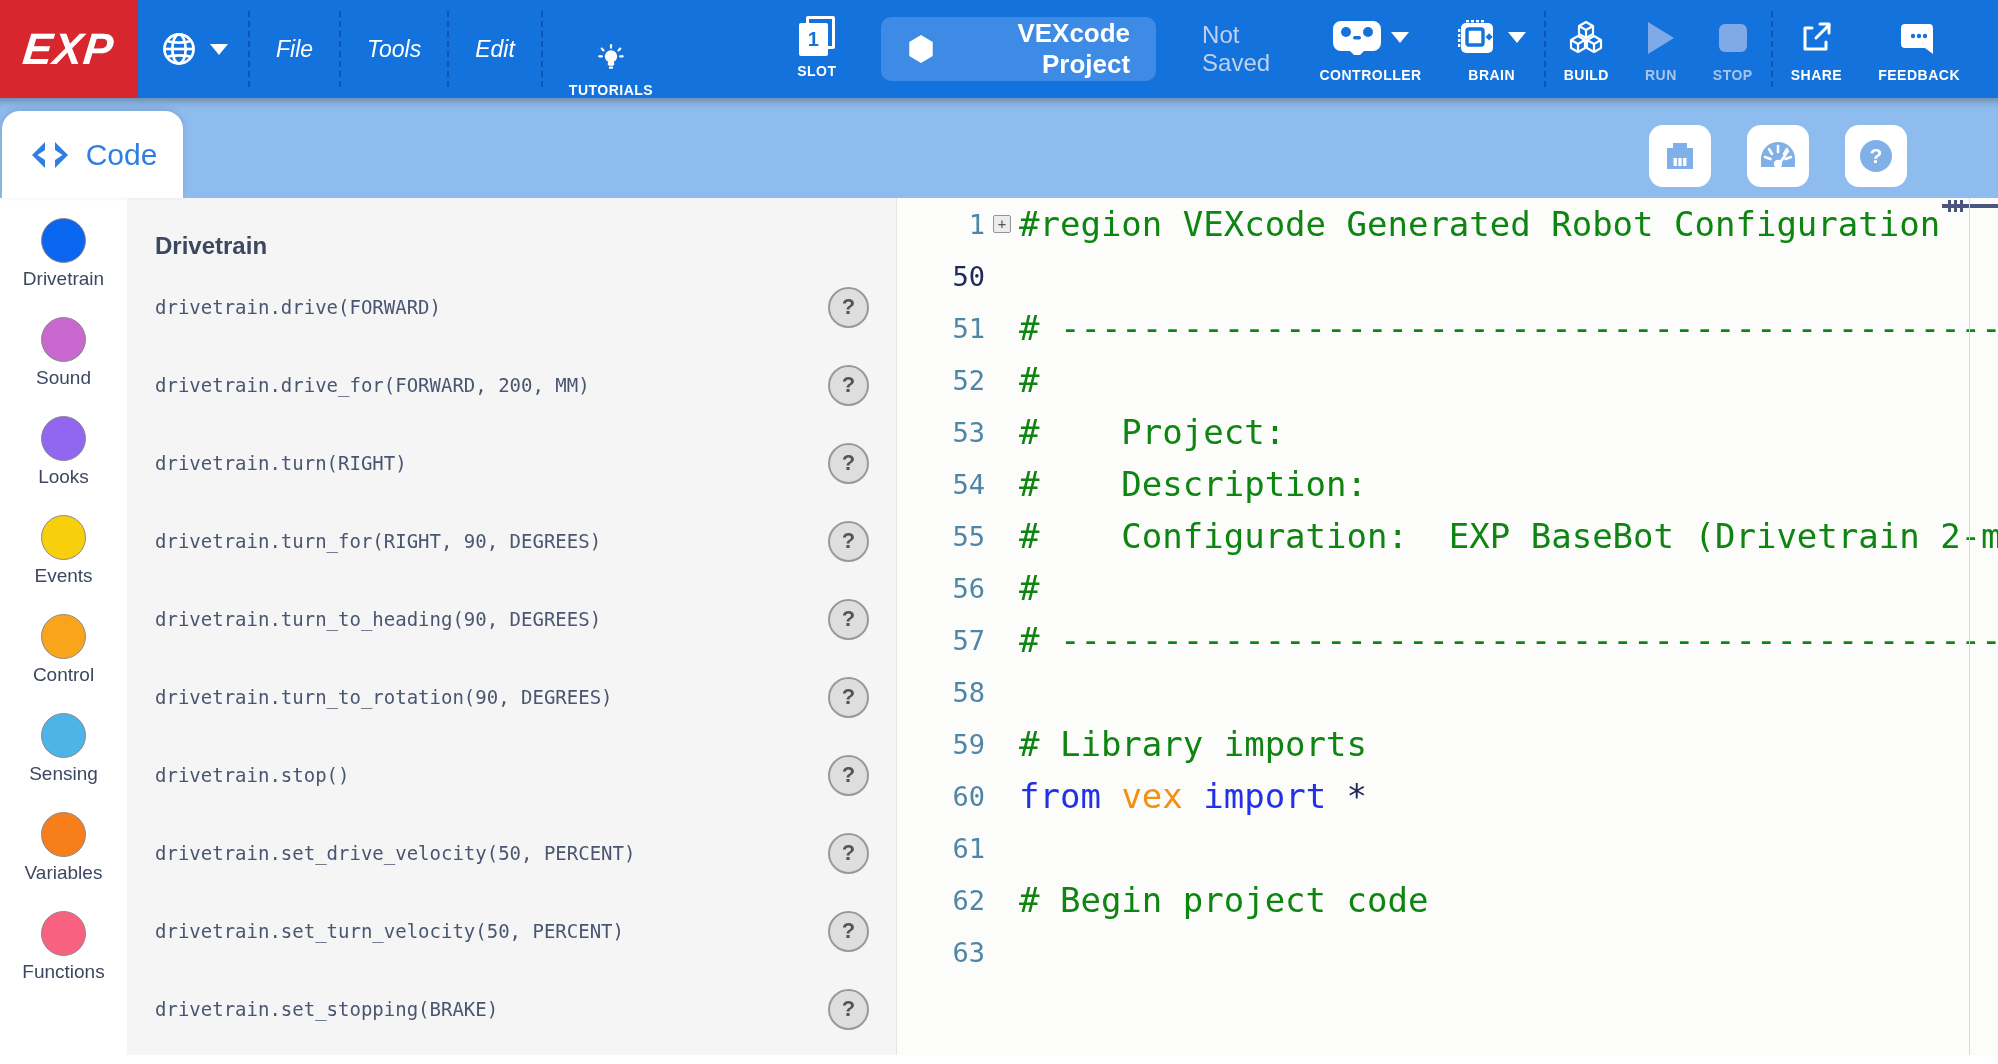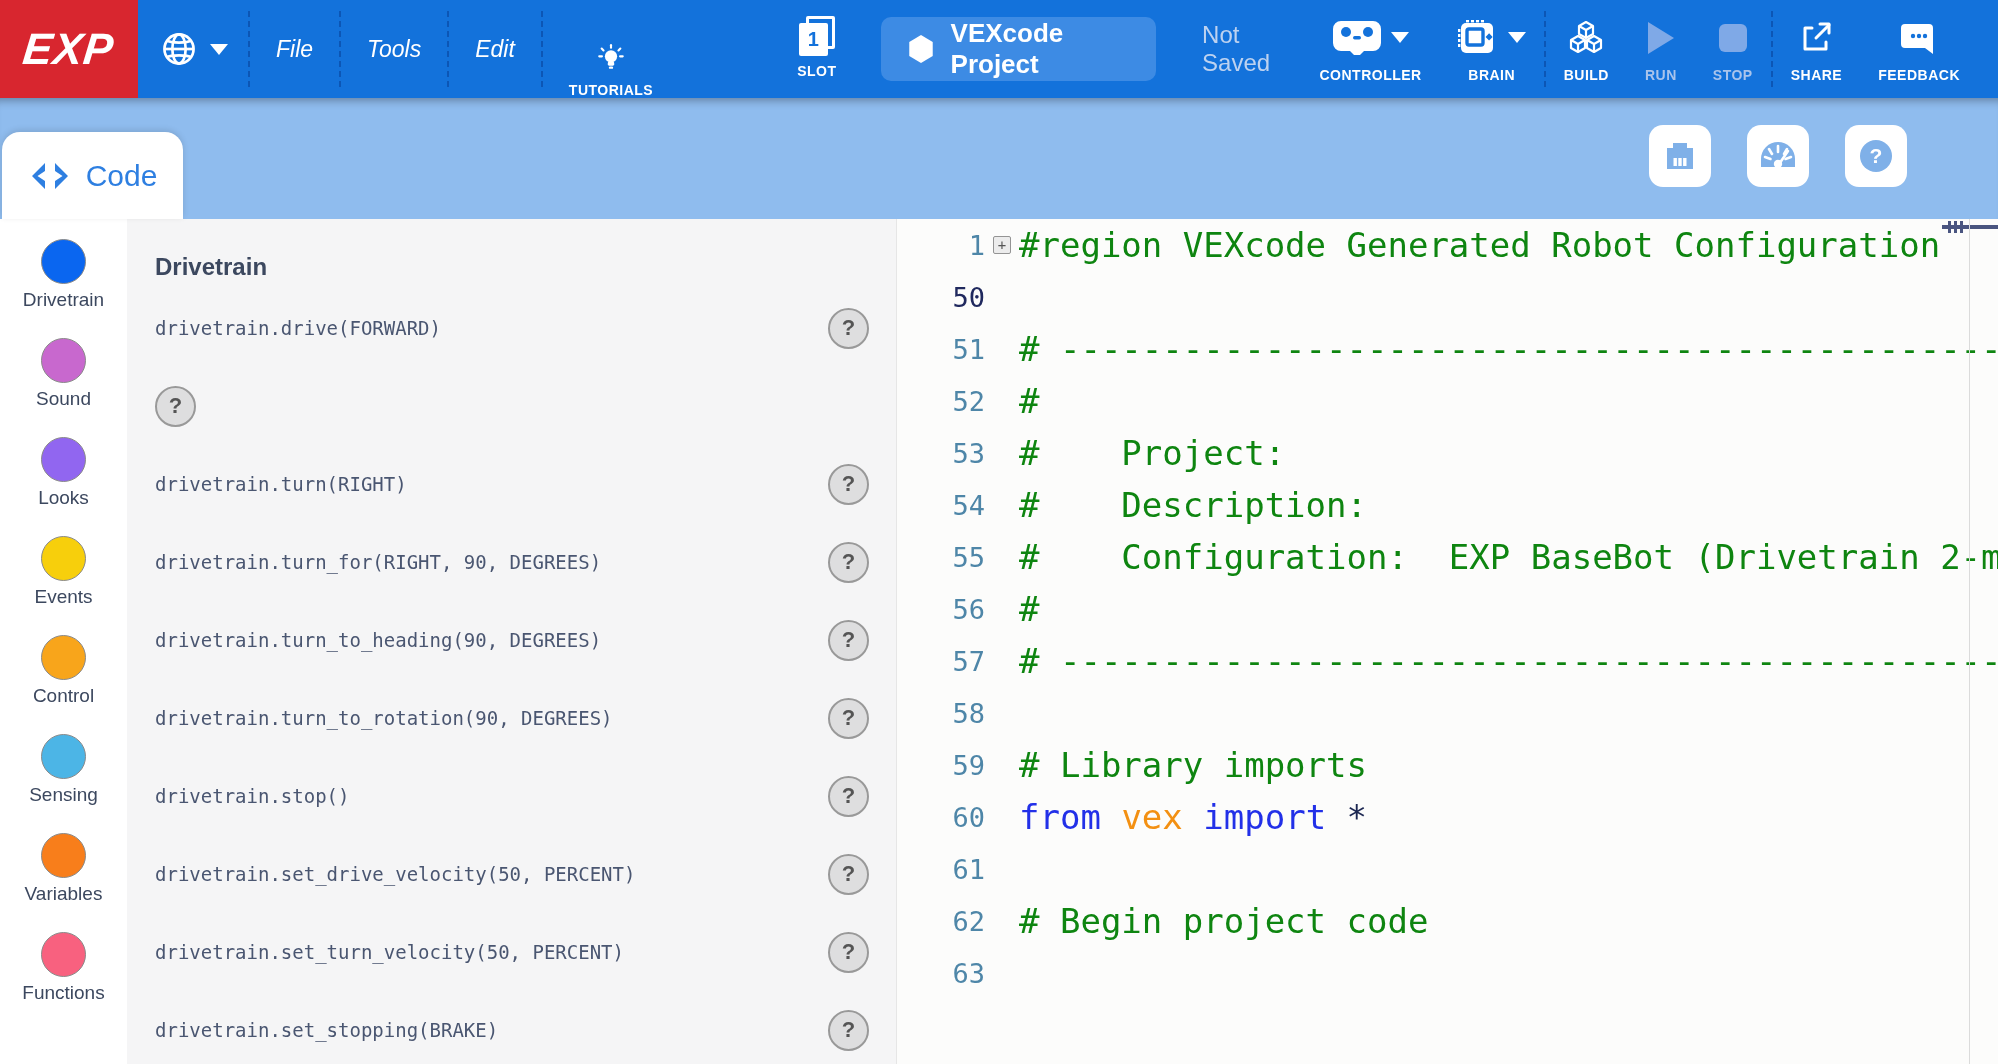--- a/index.html
+++ b/index.html
@@ -26,32 +26,32 @@
   .slot { margin-left:108px; padding:0 10px; }
   .slot-icon { position:relative; width:36px; height:36px; }
   .slot-page-back { position:absolute; left:7px; top:-4px; width:29px; height:33px;
     border:3px solid #fff; border-radius:2px; }
   .slot-page-front { position:absolute; left:0; top:3px; width:29px; height:33px;
     background:#fff; border-radius:2px; display:flex; align-items:center;
     justify-content:center; color:#1372DB; font-size:20px; font-weight:bold; }
   .project-btn { margin-left:34px; align-self:center; background:#3D8BE4;
     border-radius:10px; height:64px; padding:0 26px; display:flex; align-items:center;
     gap:16px; cursor:pointer; }
-  .project-name { font-size:26px; font-weight:bold; }
+  .project-name { font-size:26px; font-weight:bold;text-align:right; }
   .not-saved { align-self:center; margin-left:46px; font-size:24px; color:#BDD2F0; }
   .right-cluster { margin-left:auto; display:flex; align-items:stretch; gap:0; padding-right:20px; }
   .icon-row { display:flex; align-items:center; gap:10px; height:44px; }
   .disabled-lbl { color:#A9C4EC !important; }
   .run-tri { width:0; height:0; border-top:16px solid transparent;
     border-bottom:16px solid transparent; border-left:26px solid #7FA9E7; }
   .stop-sq { width:28px; height:28px; border-radius:6px; background:#7FA9E7; }
   .tb-stack.act { padding:0 18px; }
 
   
-  .subbar { position:relative; height:121px; background:#8FBCEE;
+  .subbar { position:relative; height:100px; background:#8FBCEE;
     box-shadow:inset 0 10px 10px -8px rgba(0,0,0,.35); }
   .code-tab { position:absolute; left:2px; bottom:0; width:181px; height:87px;
     background:#fff; border-radius:18px 18px 0 0; display:flex; align-items:center;
     justify-content:center; gap:14px; cursor:pointer;
     box-shadow:0 -2px 6px rgba(0,0,0,.12); }
   .code-tab-label { font-size:30px; color:#2E7FE1; }
   .subbar-btns { position:absolute; right:91px; top:27px; display:flex; gap:36px; }
   .sq-btn { width:62px; height:62px; background:#fff; border-radius:14px;
     display:flex; align-items:center; justify-content:center; cursor:pointer; }
 
@@ -368,20 +368,21 @@
     </div>
 
   <div class="cmd-panel">
     <div class="cmd-header">Drivetrain</div>
     <div>
         <div class="cmd-row">
           <span class="cmd-text">drivetrain.drive(FORWARD)</span>
           <span class="help-circle">?</span>
         </div>
         <div class="cmd-row">
+          <span class="cmd-text">drivetrain.drive_for(FORWARD, 200, MM)</span>
           <span class="help-circle">?</span>
         </div>
         <div class="cmd-row">
           <span class="cmd-text">drivetrain.turn(RIGHT)</span>
           <span class="help-circle">?</span>
         </div>
         <div class="cmd-row">
           <span class="cmd-text">drivetrain.turn_for(RIGHT, 90, DEGREES)</span>
           <span class="help-circle">?</span>
         </div>

